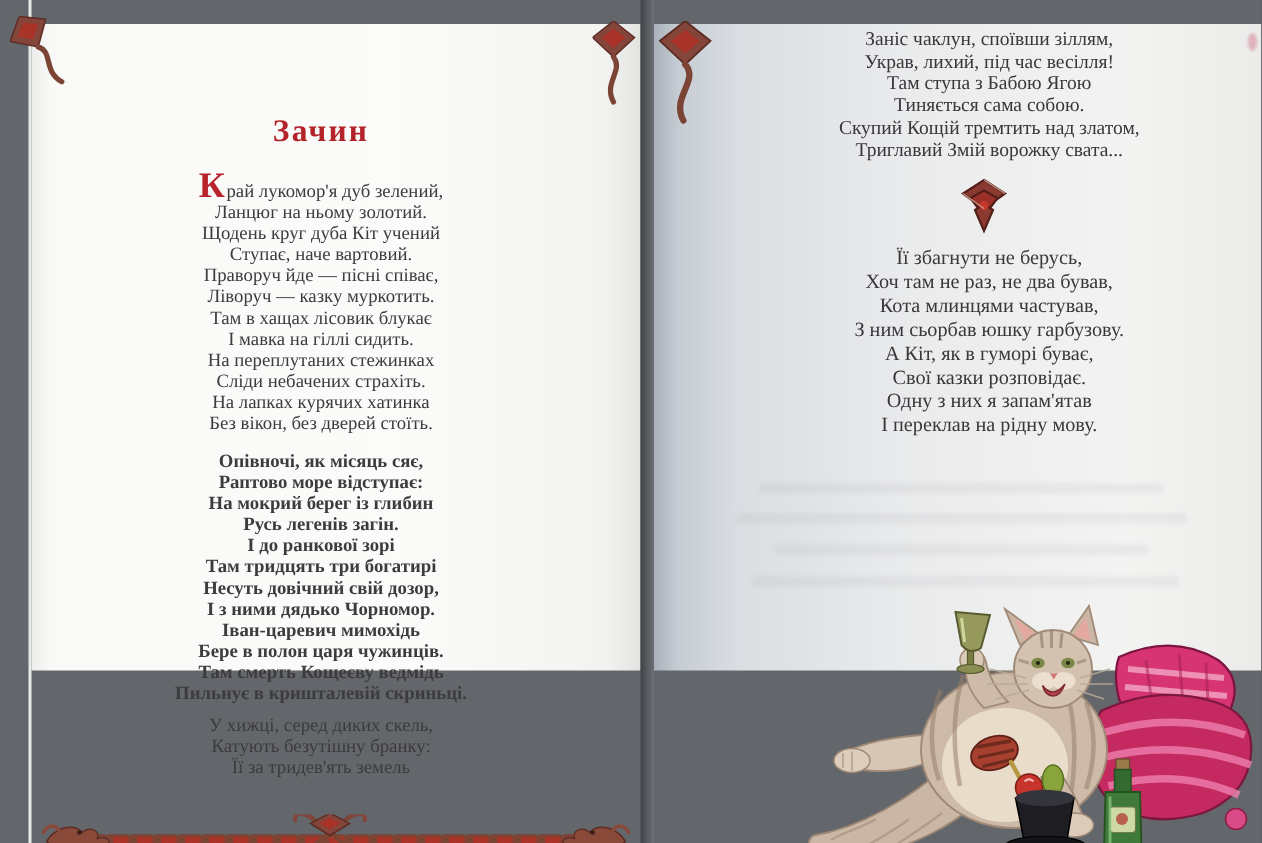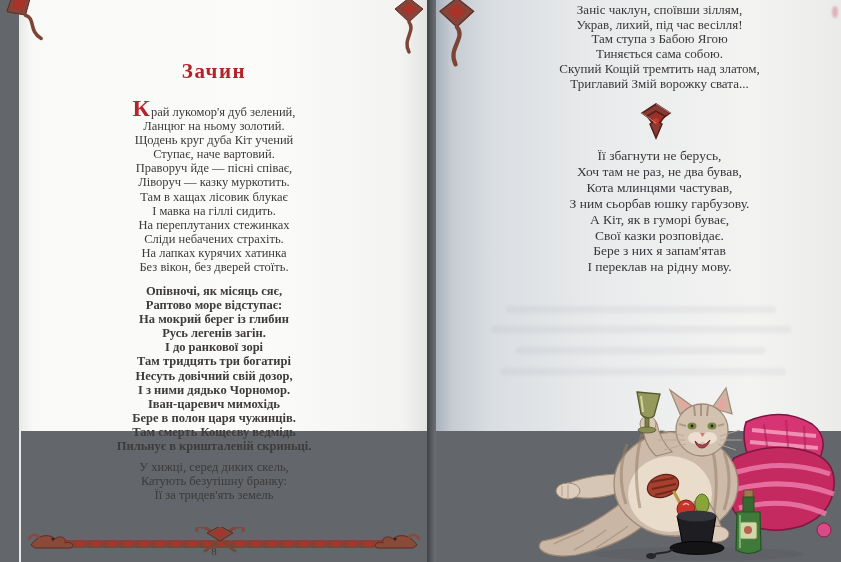--- a/index.html
+++ b/index.html
@@ -1,19 +1,19 @@
 <!DOCTYPE html>
 <html><head>
 <meta charset="utf-8">
 <style>
   html,body{margin:0;padding:0;background:#565a5e;}
   .book{position:relative;width:841px;height:562px;overflow:hidden;
         background:#63666a;font-family:"Liberation Serif","DejaVu Serif",serif;}
   .edge-sliver{position:absolute;left:19px;top:0;width:2px;height:562px;background:#e9e9e7;}
-  .page{position:absolute;top:0;height:431px;}
+  .page{position:absolute;top:16px;height:431px;}
   .page-left{left:21px;width:406px;
     background:linear-gradient(90deg,#ececea 0%,#f9f9f7 3%,#fbfbf9 60%,#f3f3f1 94%,#e3e3e1 100%);}
   .spine{position:absolute;left:427px;top:0;width:9px;height:562px;
     background:linear-gradient(90deg,#3e4145,#55585c 45%,#6d7175);}
   .page-right{left:436px;width:405px;
     background:linear-gradient(90deg,#a9b2bc 0%,#c6ccd3 4%,#dadee2 14%,#eaebec 42%,#f3f3f2 78%,#ebebea 100%);}
 
   .title{position:absolute;top:59px;left:0;right:20px;text-align:center;
     font-size:21px;font-weight:bold;color:#b4232a;letter-spacing:1.5px;}
   .poem{position:absolute;text-align:center;color:#3d3b3c;}
@@ -158,21 +158,21 @@
     </svg>
 
     <div class="poem p-right-main">
       <div>
           <div class="line">Її збагнути не берусь,</div>
           <div class="line">Хоч там не раз, не два бував,</div>
           <div class="line">Кота млинцями частував,</div>
           <div class="line">З ним сьорбав юшку гарбузову.</div>
           <div class="line">А Кіт, як в гуморі буває,</div>
           <div class="line">Свої казки розповідає.</div>
-          <div class="line">Бере з них я запам'ятав</div>
+          <div class="line">Одну з них я запам'ятав</div>
           <div class="line">І переклав на рідну мову.</div>
         </div>
     </div>
 
     <div class="ghost" style="left:70px;top:306px;width:270px;"></div>
     <div class="ghost" style="left:55px;top:326px;width:300px;"></div>
     <div class="ghost" style="left:80px;top:347px;width:250px;"></div>
     <div class="ghost" style="left:65px;top:368px;width:285px;"></div>
 
     <svg class="orn" style="left:98px;top:378px;" width="307" height="184" viewBox="0 0 307 184">

